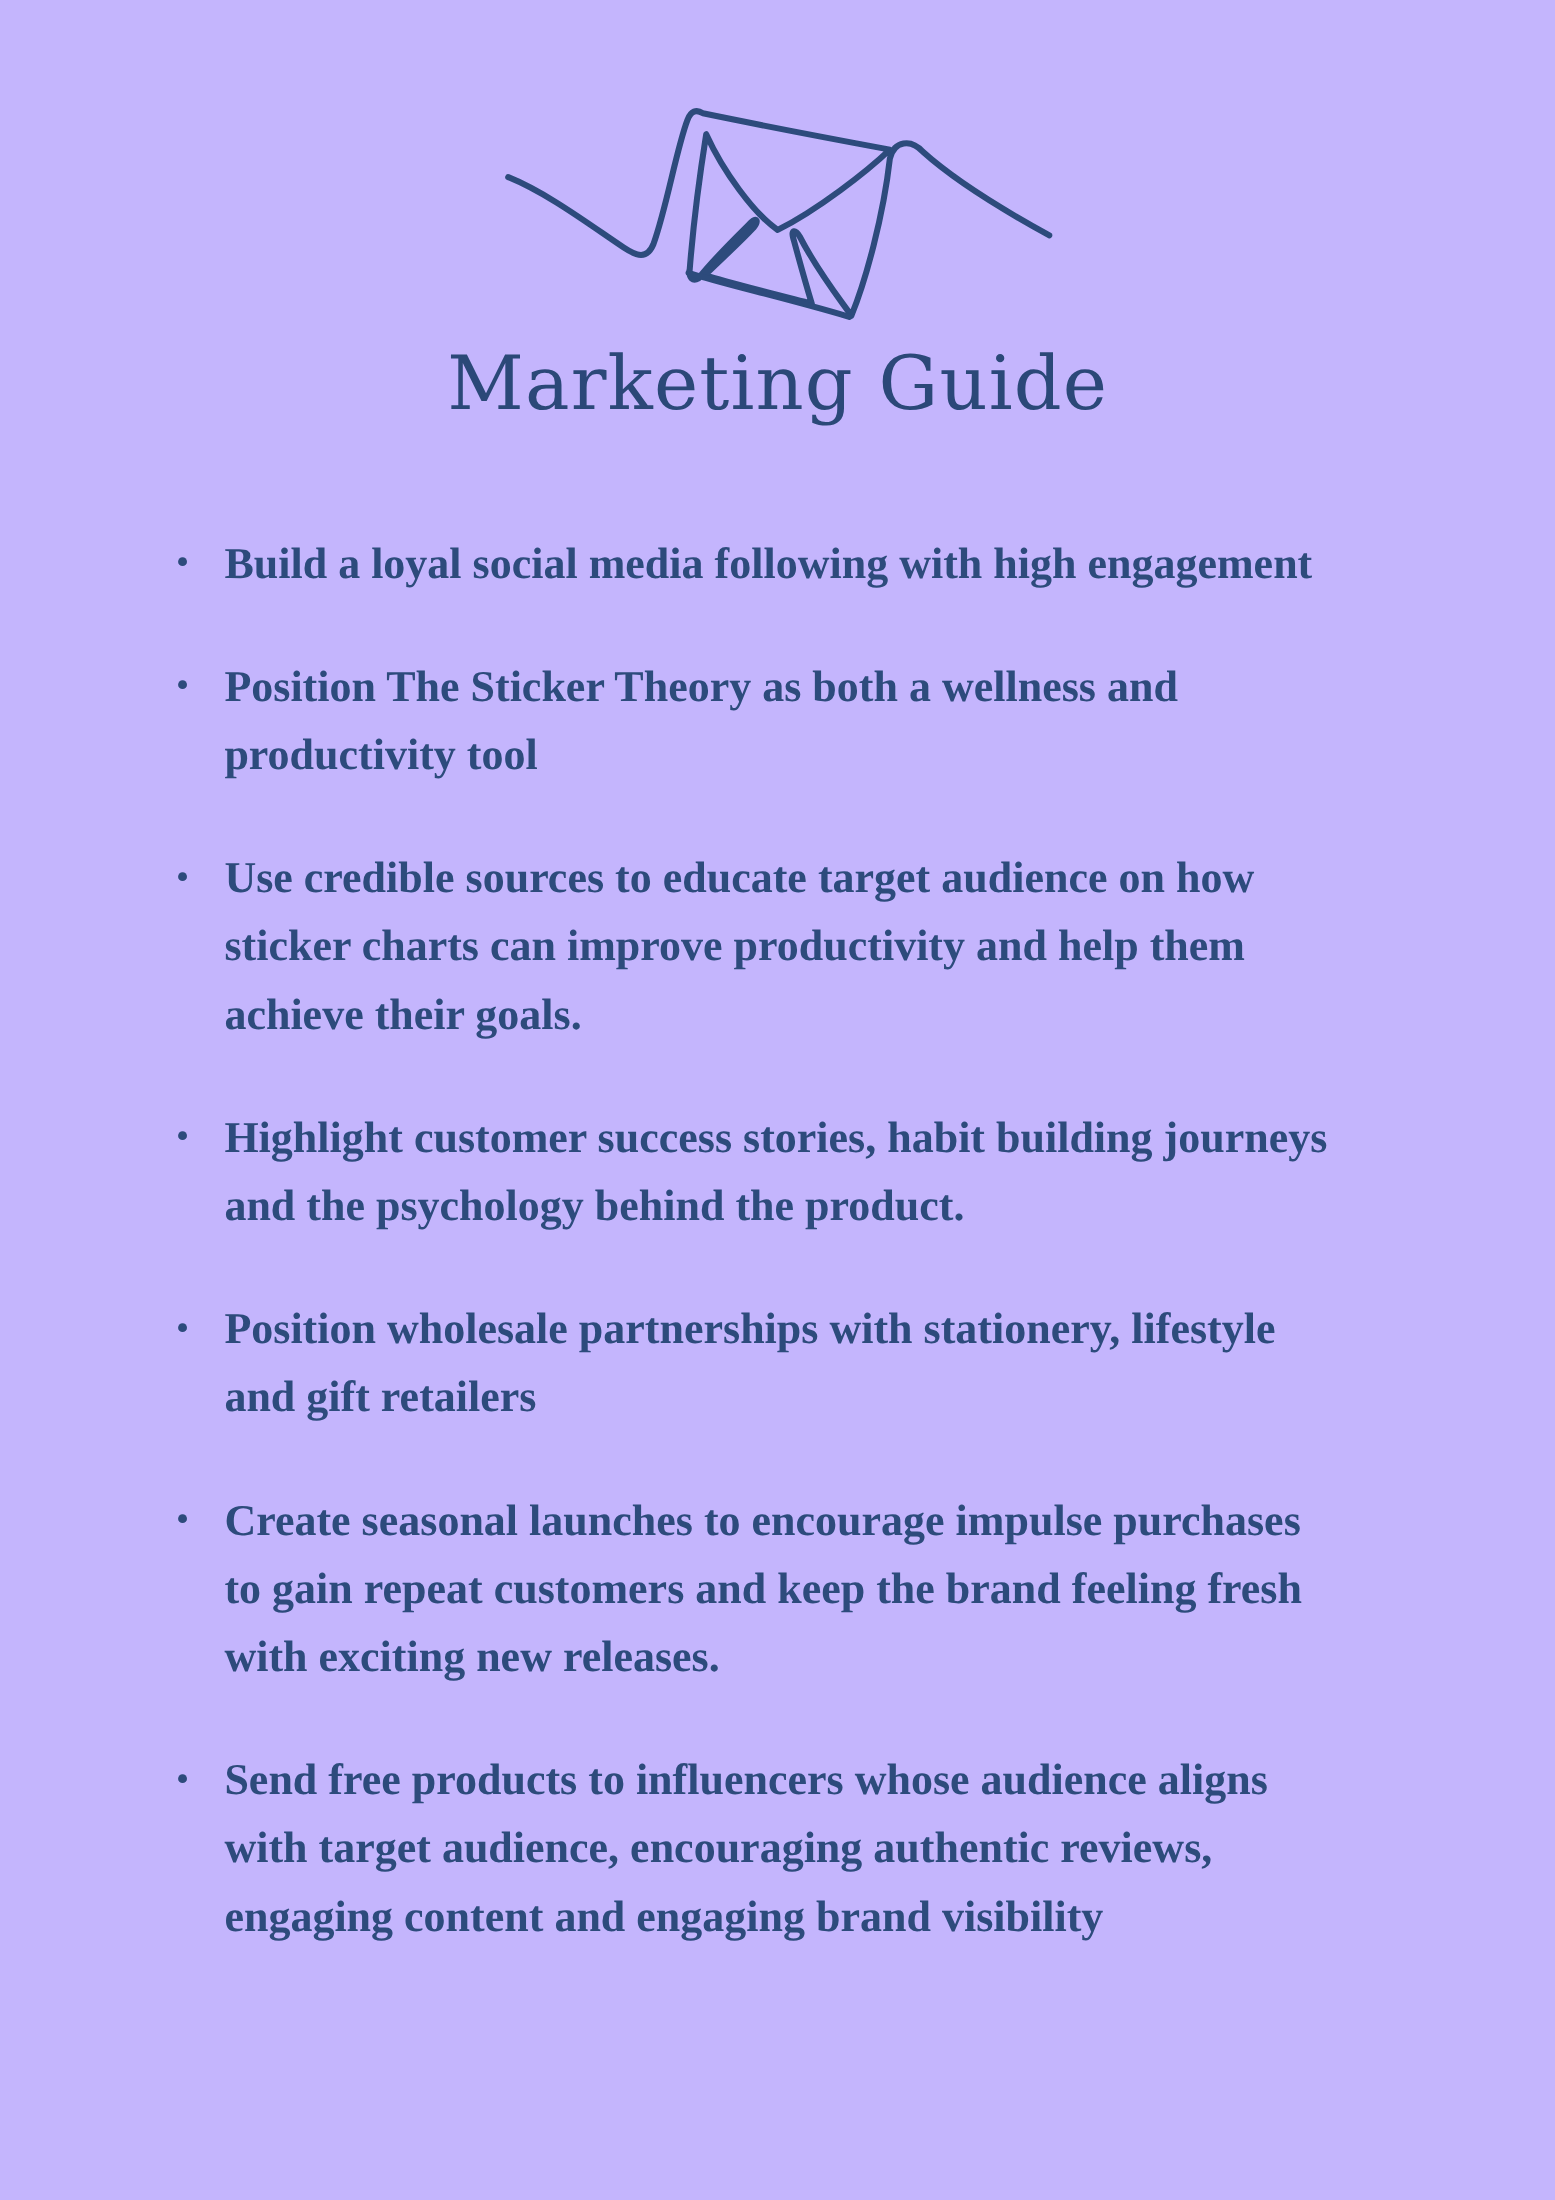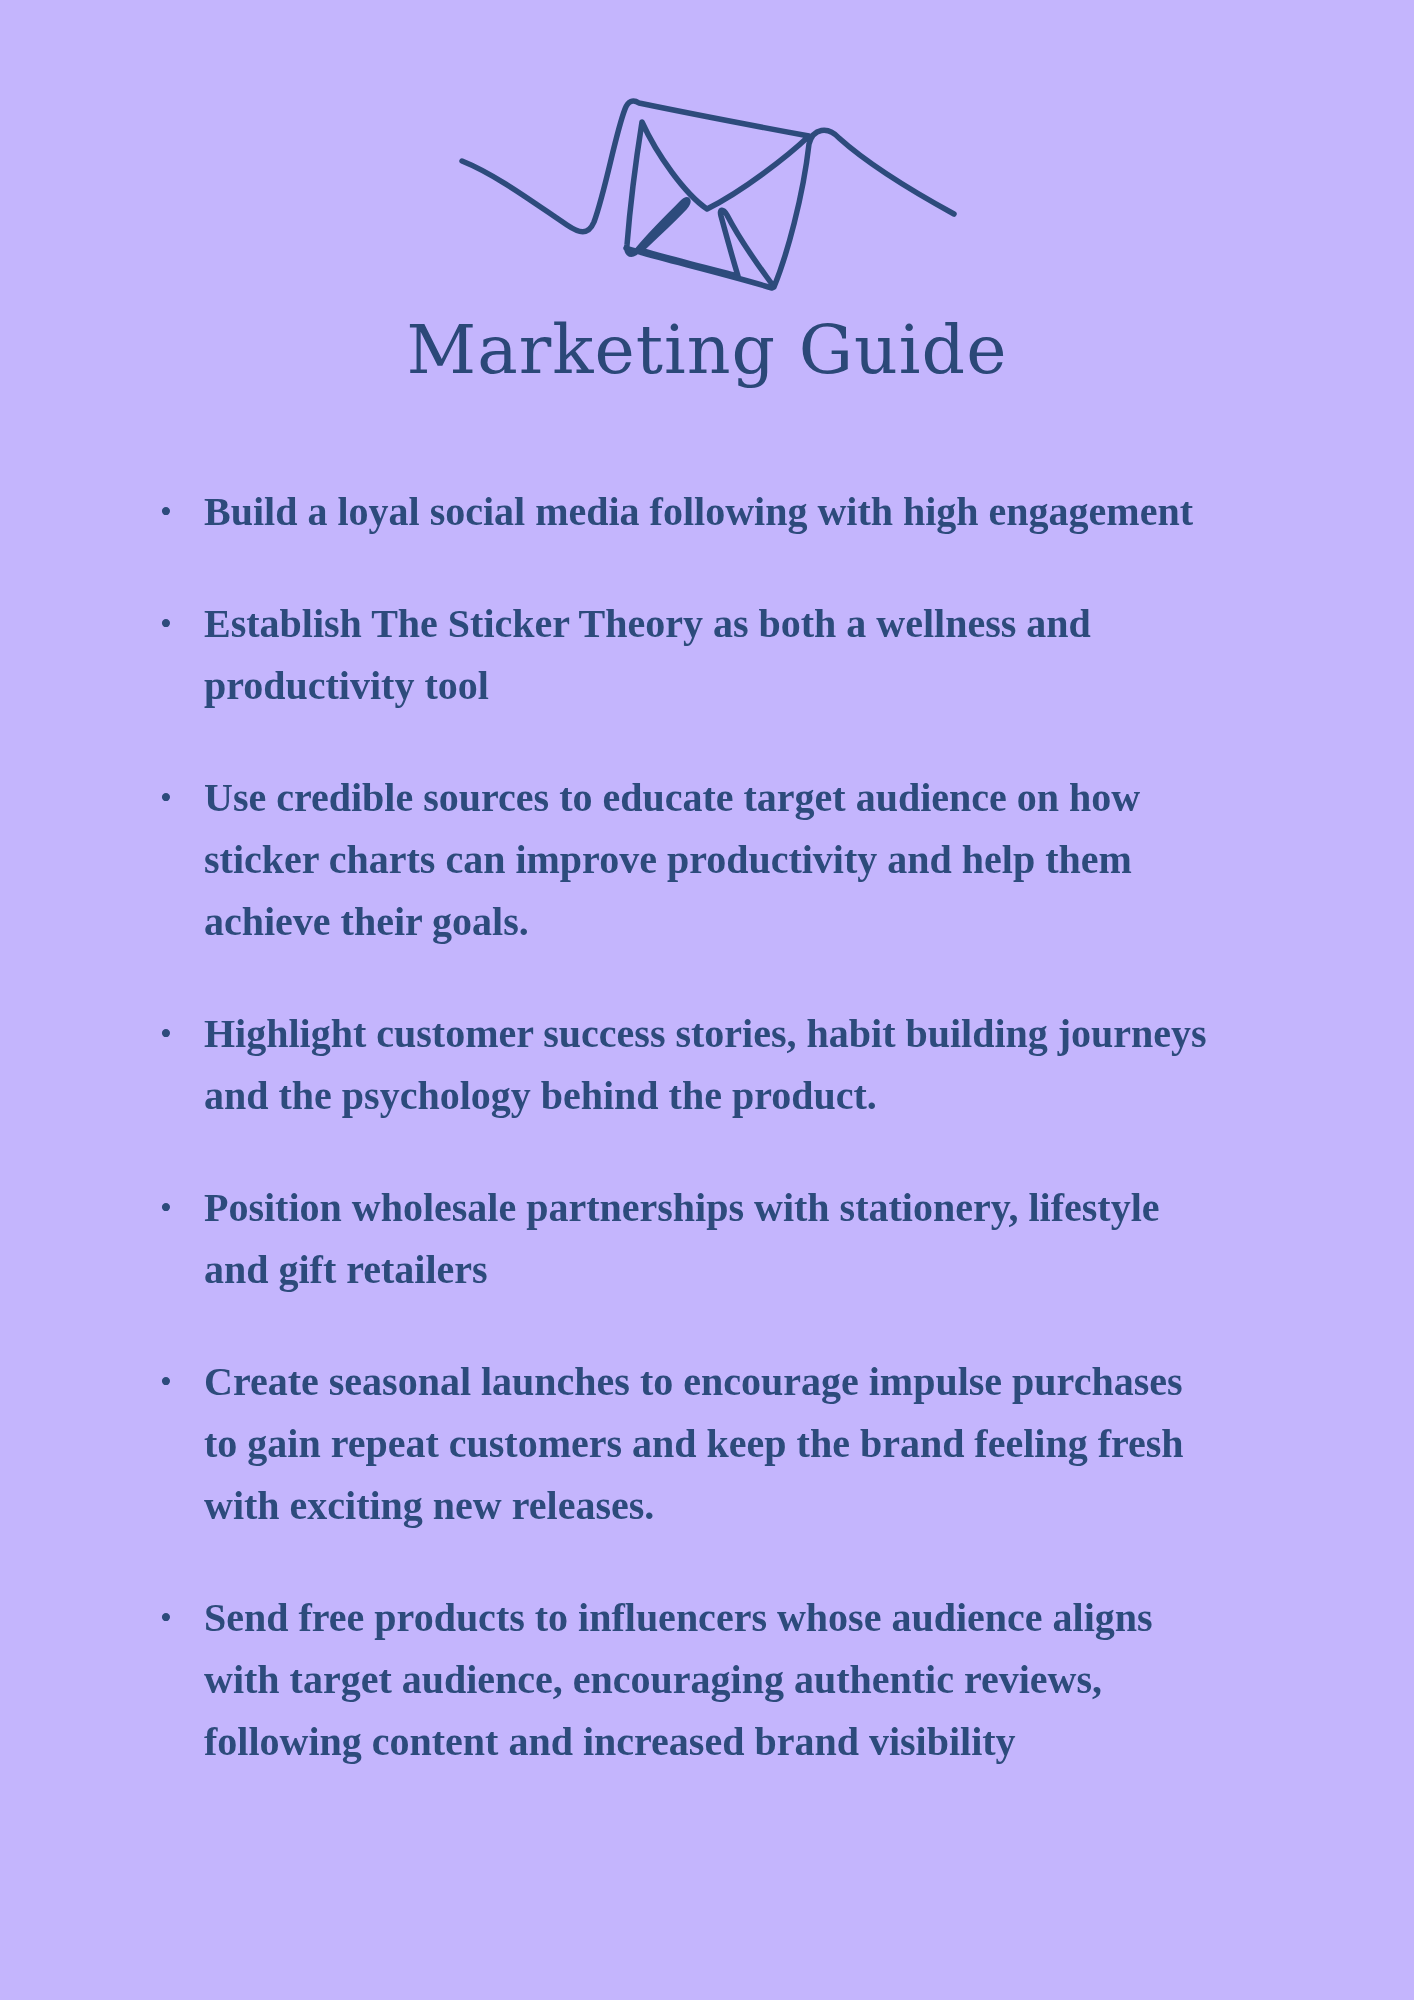--- a/index.html
+++ b/index.html
@@ -92,21 +92,21 @@
 
   <h1 class="title">Marketing Guide</h1>
 
   <ul class="points">
     <li>
       <span class="dot">•</span>
       <span class="txt">Build a loyal social media following with high engagement</span>
     </li>
     <li>
       <span class="dot">•</span>
-      <span class="txt">Establish The Sticker Theory as both a wellness and
+      <span class="txt">Position The Sticker Theory as both a wellness and
 productivity tool</span>
     </li>
     <li>
       <span class="dot">•</span>
       <span class="txt">Use credible sources to educate target audience on how
 sticker charts can improve productivity and help them
 achieve their goals.</span>
     </li>
     <li>
       <span class="dot">•</span>
@@ -121,17 +121,17 @@
     <li>
       <span class="dot">•</span>
       <span class="txt">Create seasonal launches to encourage impulse purchases
 to gain repeat customers and keep the brand feeling fresh
 with exciting new releases.</span>
     </li>
     <li>
       <span class="dot">•</span>
       <span class="txt">Send free products to influencers whose audience aligns
 with target audience, encouraging authentic reviews,
-following content and increased brand visibility</span>
+engaging content and engaging brand visibility</span>
     </li>
   </ul>
 
 </div>
 
 </body></html>

